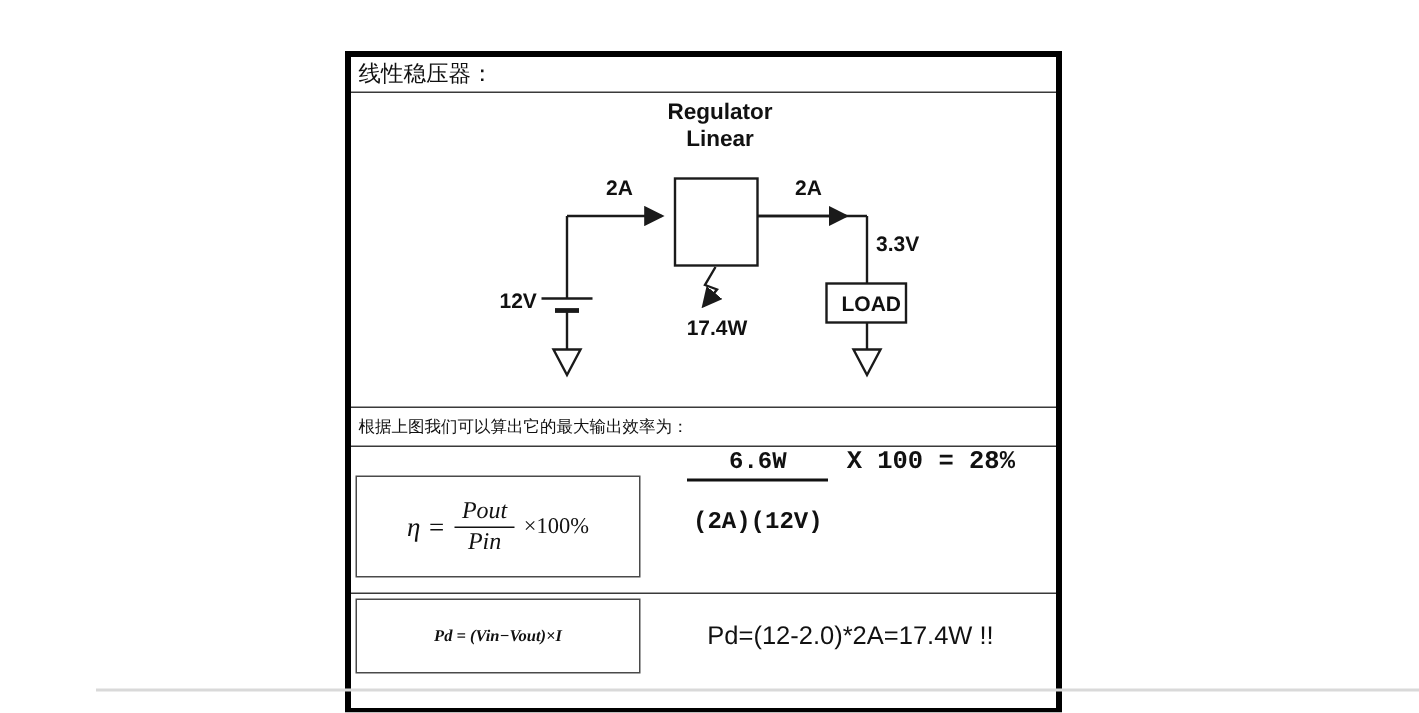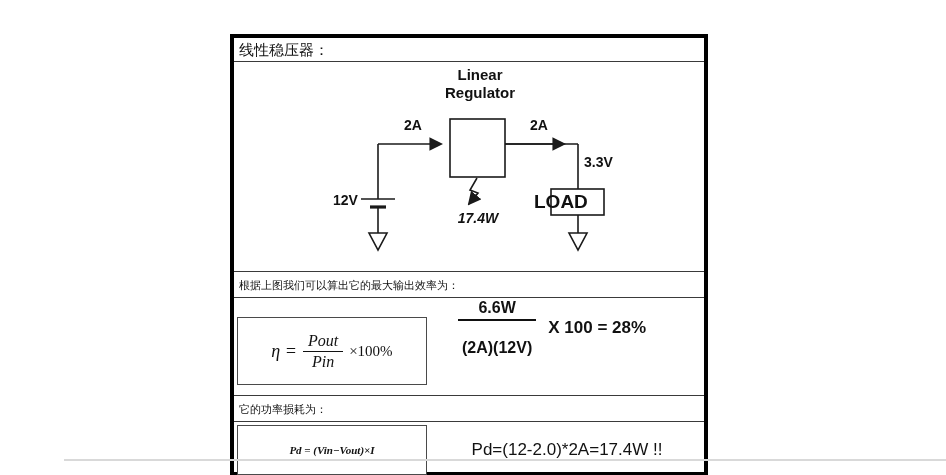--- a/index.html
+++ b/index.html
@@ -29,22 +29,22 @@
   .frac{display:inline-block;text-align:center;vertical-align:middle;}
   .frac .num{display:block;padding:0 5px 1px;}
   .frac .den{display:block;border-top:1.4px solid #111;padding:1px 5px 0;}
 
   .eta{font-size:18px;margin-right:6px;}
   .fsuffix{font-style:normal;font-size:15px;margin-left:6px;}
 
   
   .eff-label{margin:11px 0 0 40px;font-size:16px;font-weight:bold;
              font-family:"Liberation Serif", serif;}
-  .eff-line{display:flex;align-items:center;margin:1px 0 0 28px;
-            font-family:Liberation Sans, sans-serif;font-weight:bold;font-size:16px;}
+  .eff-line{display:flex;margin:1px 0 0 28px;
+            font-family:Liberation Mono, monospace;font-weight:bold;font-size:16px;}
   .eff-frac .num{padding:0 10px 2px;}
   .eff-frac .den{border-top:2px solid #111;padding:18px 4px 0;}
   .eff-suffix{margin-left:12px;font-size:17px;}
 
   
   .pd-line{position:absolute;left:0;right:0;top:0;bottom:0;display:flex;
            align-items:center;justify-content:center;
            font-family:"Liberation Sans", sans-serif;font-size:17px;}
   .pd-result{font-weight:normal;}
 
@@ -92,29 +92,29 @@
           <line x1="127" y1="137" x2="161" y2="137"></line>
           <line x1="136" y1="145" x2="152" y2="145" stroke-width="3.2"></line>
           <line x1="144" y1="145" x2="144" y2="171"></line>
           <polygon points="135,171 153,171 144,188" fill="#ffffff"></polygon>
 
           <polyline points="243,116 236,128 244,131 235,142" marker-end="url(#arr)"></polyline>
         </g>
       </svg>
 
       <div class="dlabel lbl-center" style="left:194px;top:4px;width:104px;font-size:15px;line-height:18px;">
+        <div>Regulator</div>
         <div>Linear</div>
-        <div>Regulator</div>
       </div>
       <div class="dlabel lbl-center" style="left:162px;top:55px;width:34px;">2A</div>
       <div class="dlabel lbl-center" style="left:288px;top:55px;width:34px;">2A</div>
       <div class="dlabel" style="left:350px;top:92px;">3.3V</div>
       <div class="dlabel" style="left:99px;top:130px;">12V</div>
-      <div class="dlabel lbl-center" style="left:215px;top:148px;width:58px;font-style:italic;">17.4W</div>
-      <div class="dlabel lbl-center" style="left:300px;top:127px;width:39px;line-height:26px;font-size:19px;">LOAD</div>
+      <div class="dlabel lbl-center" style="left:215px;top:148px;width:58px;">17.4W</div>
+      <div class="dlabel lbl-center" style="left:327px;top:127px;width:39px;line-height:26px;font-size:14px;">LOAD</div>
     </div>
 
     <div class="row row-caption">
       <span>根据上图我们可以算出它的最大输出效率为：</span>
     </div>
 
     <div class="row row-f1">
       <div class="cell-left">
         <div class="formula-box fbox1">
           <span class="eta">η =</span>
@@ -129,23 +129,20 @@
         <div class="eff-line">
           <span class="frac eff-frac">
             <span class="num">6.6W</span>
             <span class="den">(2A)(12V)</span>
           </span>
           <span class="eff-suffix">X 100 = 28%</span>
         </div>
       </div>
     </div>
 
-    <div class="row row-caption">
-      <span>它的功率损耗为：</span>
-    </div>
 
     <div class="row row-f2">
       <div class="cell-left">
         <div class="formula-box fbox2">
           <span>Pd = (Vin−Vout)×I</span>
         </div>
       </div>
       <div class="cell-right">
         <div class="pd-line">
           <span>Pd=(12-2.0)*2A=</span>

